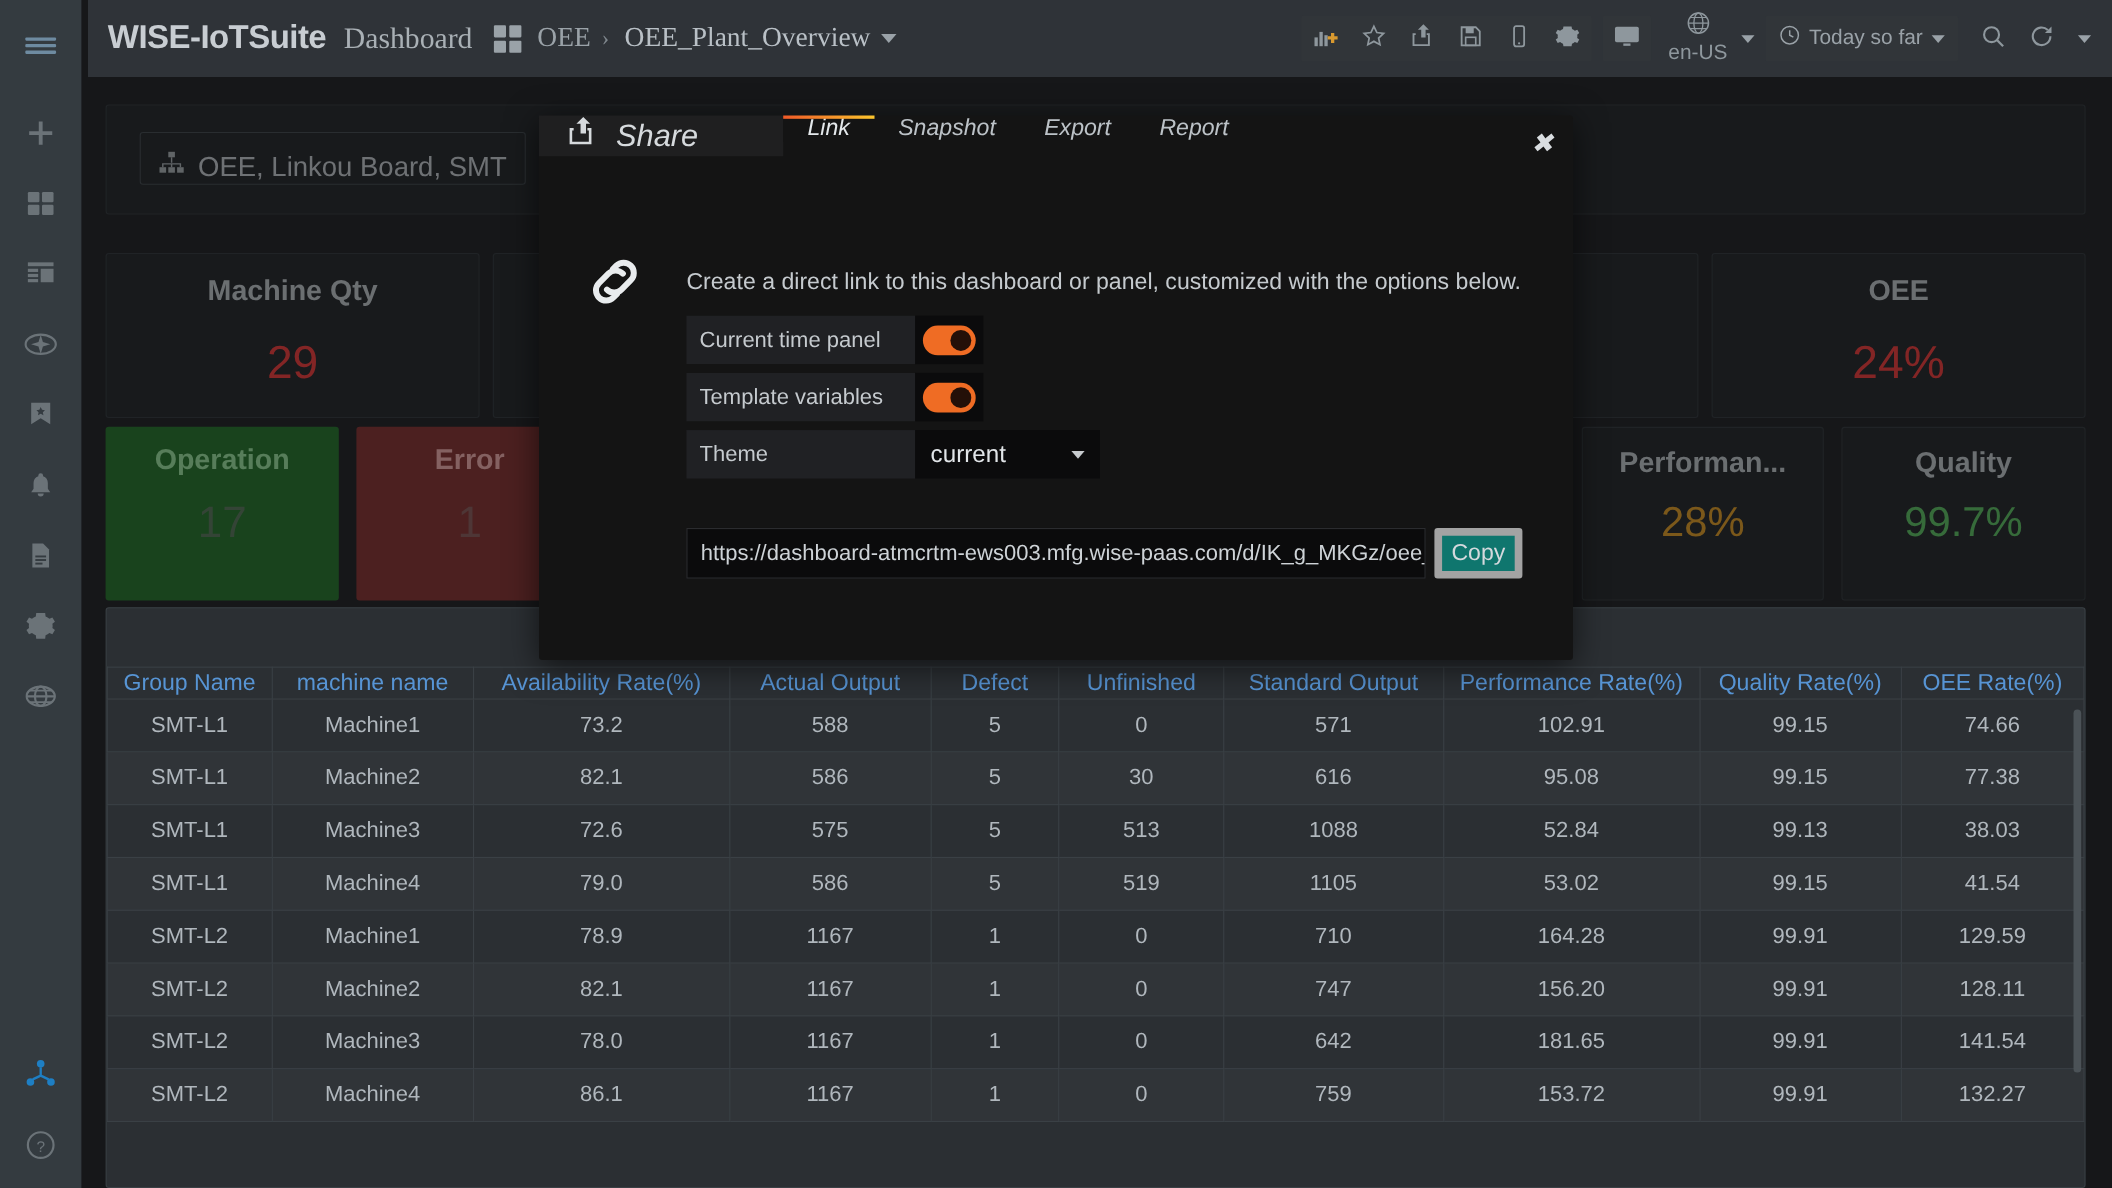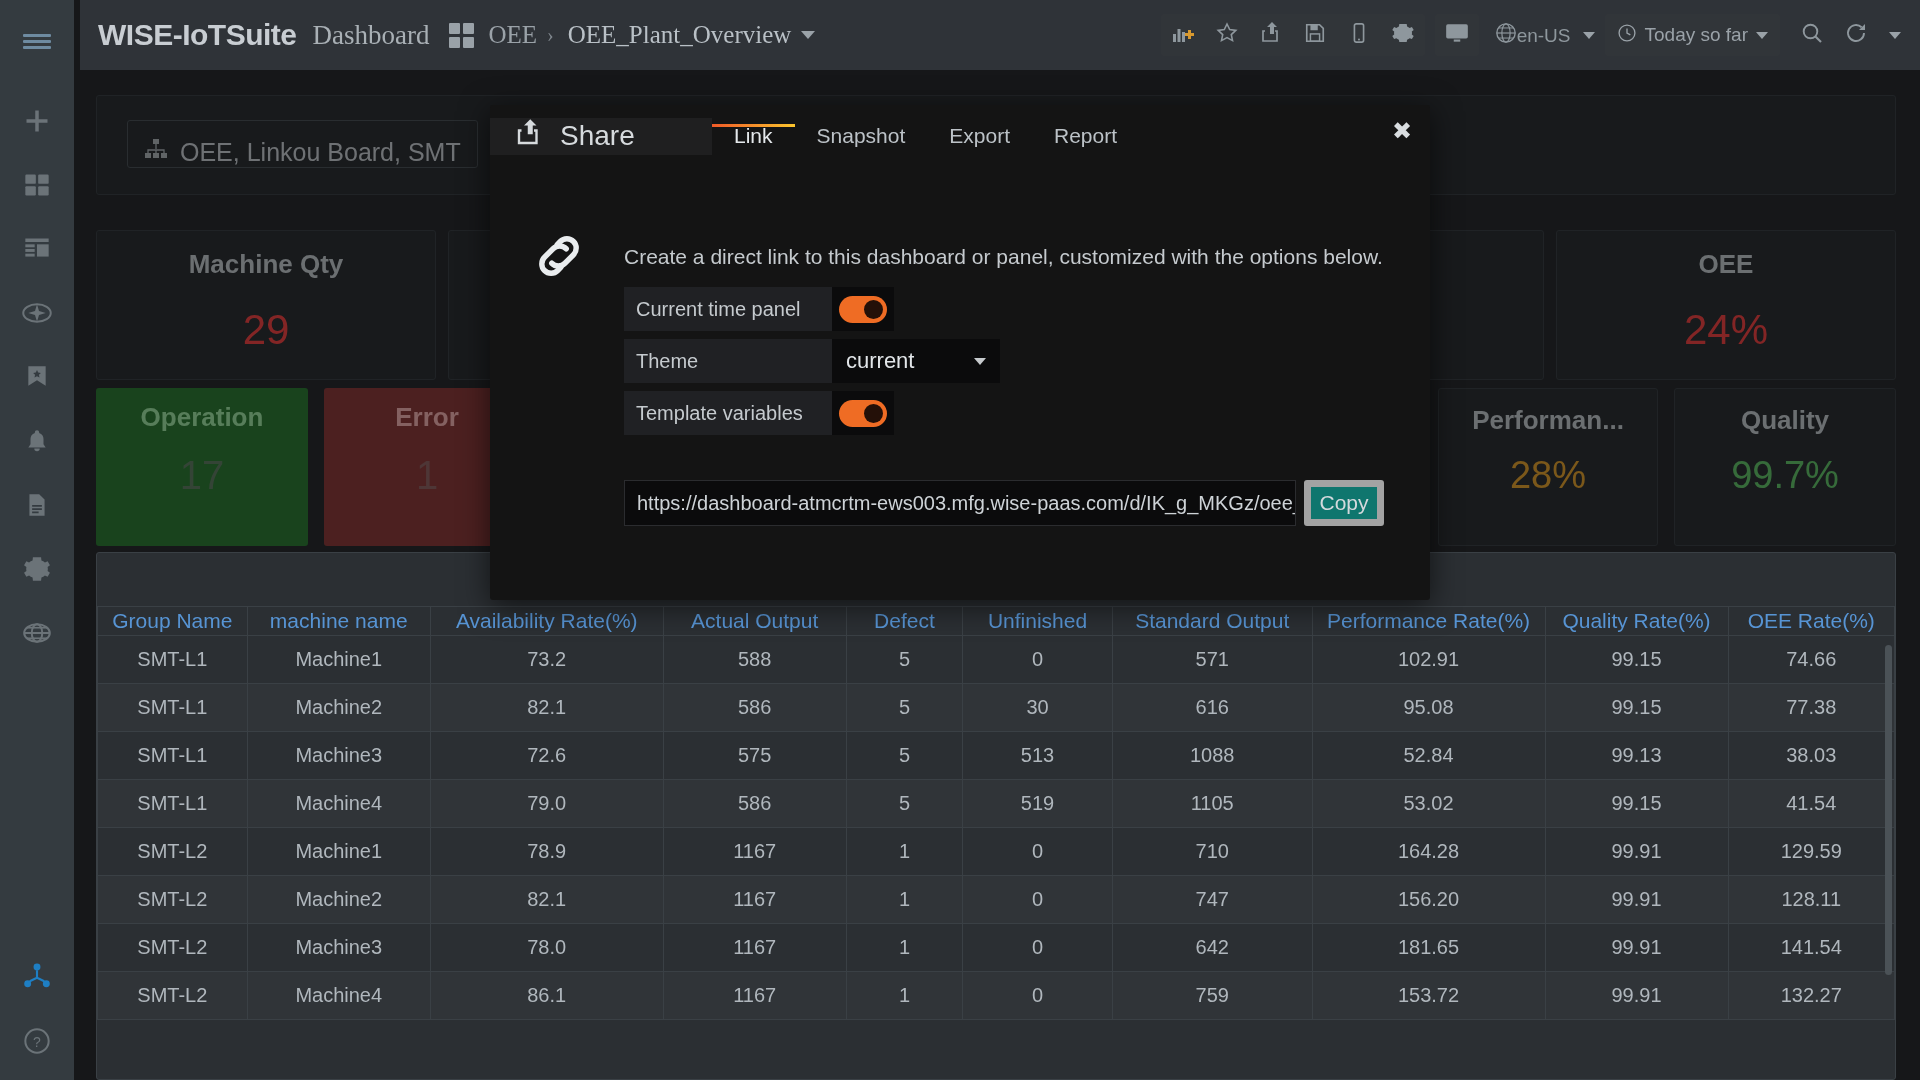--- a/index.html
+++ b/index.html
@@ -35,21 +35,21 @@
   .grid-glyph i { background:#9aa2a8; border-radius:1px; display:block; }
   .crumb { font-size: 25px; color:#9aa2a8; margin-left: 14px; font-family:"Liberation Serif", serif; }
   .crumb.sep { margin-left: 10px; font-size: 20px; color:#80888e; }
   .crumb.cur { color:#b9c0c6; }
   .crumb-caret { margin-left:10px; width:0;height:0;border-left:7px solid transparent;border-right:7px solid transparent;border-top:8px solid #9aa2a8; }
 
   .topbar-right { margin-left:auto; display:flex; align-items:center; height:70px; }
   .tb-group { display:flex; align-items:center; background:#313539; height: 42px; border-radius:2px; }
   .tb-btn { width: 44px; height: 42px; display:flex; align-items:center; justify-content:center; color:#8e979d; cursor:pointer; }
   .tb-sep { width: 10px; }
-  .lang-wrap { display:flex; flex-direction:row; align-items:center; justify-content:center; height:54px; padding:0 6px; cursor:pointer; }
+  .lang-wrap { display:flex; flex-direction:column; align-items:center; justify-content:center; height:54px; padding:0 6px; cursor:pointer; }
   .lang-wrap .lg { font-size:19px; color:#8e979d; margin-top:1px; }
   .time-btn { display:flex; align-items:center; gap:8px; color:#9aa2a8; font-size:19px; padding: 0 12px; height:42px; background:#313539; cursor:pointer; border-radius:2px; }
   .caret-sm { width:0;height:0;border-left:6px solid transparent;border-right:6px solid transparent;border-top:7px solid #9aa2a8; }
 
   
   .content { position:absolute; left:74px; top:70px; width:1846px; height:1010px; }
   .board-panel {
     position:absolute; left:22px; top:25px; width: 1800px; height: 100px;
     background:#2b2f33; border:1px solid #3a4045; border-radius:3px;
   }
@@ -97,21 +97,21 @@
   table.data td {
     color:#b0b7bd; font-size: 20px; padding: 12px 8px; text-align:center;
     border: 1px solid #3a4045;
   }
   table.data tr:nth-child(even) td { background:#303438; }
   .scrollbar { position:absolute; right:3px; top:92px; width:7px; height:330px; background:#4b5257; border-radius:4px; }
   .modal {
     position:absolute; left: 490px; top: 105px; width: 940px; height: 495px;
     background:#141414; border-radius:3px; z-index: 30; box-shadow: 0 6px 30px rgba(0,0,0,.6);
   }
-  .modal-head { height: 62px; display:flex; align-items:center; position:relative; }
+  .modal-head { height: 62px; display:flex; align-items:flex-start; position:relative;font-style:italic; }
   .modal-head-left {
     width: 222px; background:#1f1f20; display:flex; align-items:center; gap:16px; padding-left: 24px;
     color:#d6dadd; font-size: 28px;
   }
   .modal-tabs { display:flex; align-items:stretch; }
   .mtab {
     padding: 0 22px; display:flex; align-items:center; color:#bcc2c7; font-size:21px; cursor:pointer;
     position:relative;
   }
   .mtab.active { background:#141414; color:#e4e8eb; }
@@ -596,32 +596,32 @@
       <div class="link-desc">Create a direct link to this dashboard or panel, customized with the options below.</div>
 
       <div class="opt-list">
         <div class="opt-row">
           <div class="opt-label">Current time panel</div>
           <div class="opt-ctl">
             <div class="toggle"></div>
           </div>
         </div>
         <div class="opt-row">
+          <div class="opt-label">Template variables</div>
+          <div class="opt-ctl">
+            <div class="toggle"></div>
+          </div>
+        </div>
+        <div class="opt-row">
           <div class="opt-label">Theme</div>
           <div class="opt-select">
             <span>current</span>
             <span class="sel-caret"></span>
           </div>
         </div>
-        <div class="opt-row">
-          <div class="opt-label">Template variables</div>
-          <div class="opt-ctl">
-            <div class="toggle"></div>
-          </div>
-        </div>
       </div>
 
       <div class="url-row">
         <div class="url-field">https://dashboard-atmcrtm-ews003.mfg.wise-paas.com/d/IK_g_MKGz/oee_pla...</div>
         <div class="copy-btn">Copy</div>
       </div>
     </div>
   </div>
 
 </div>

